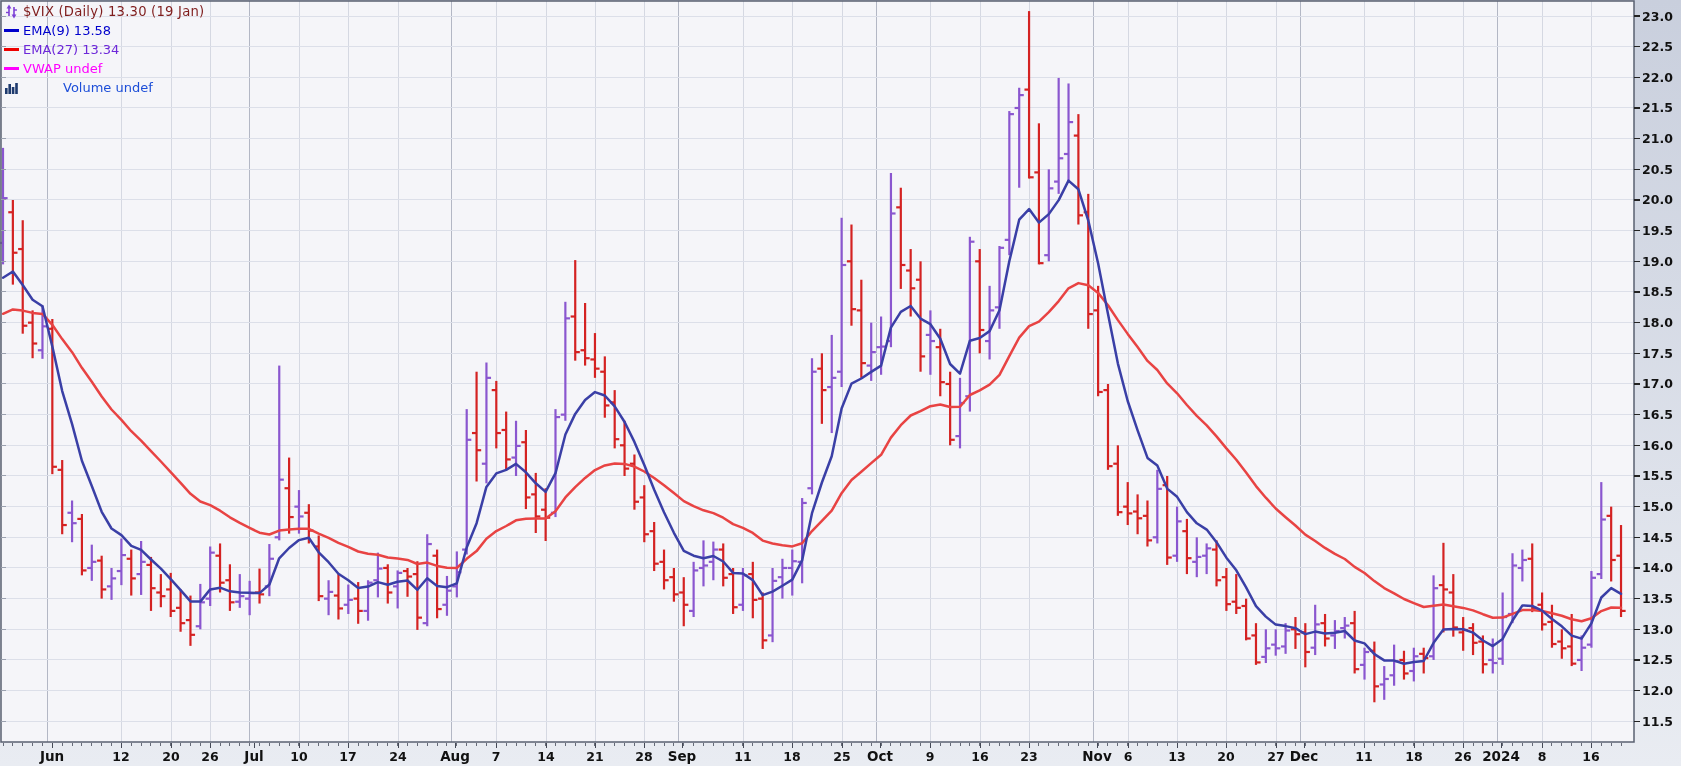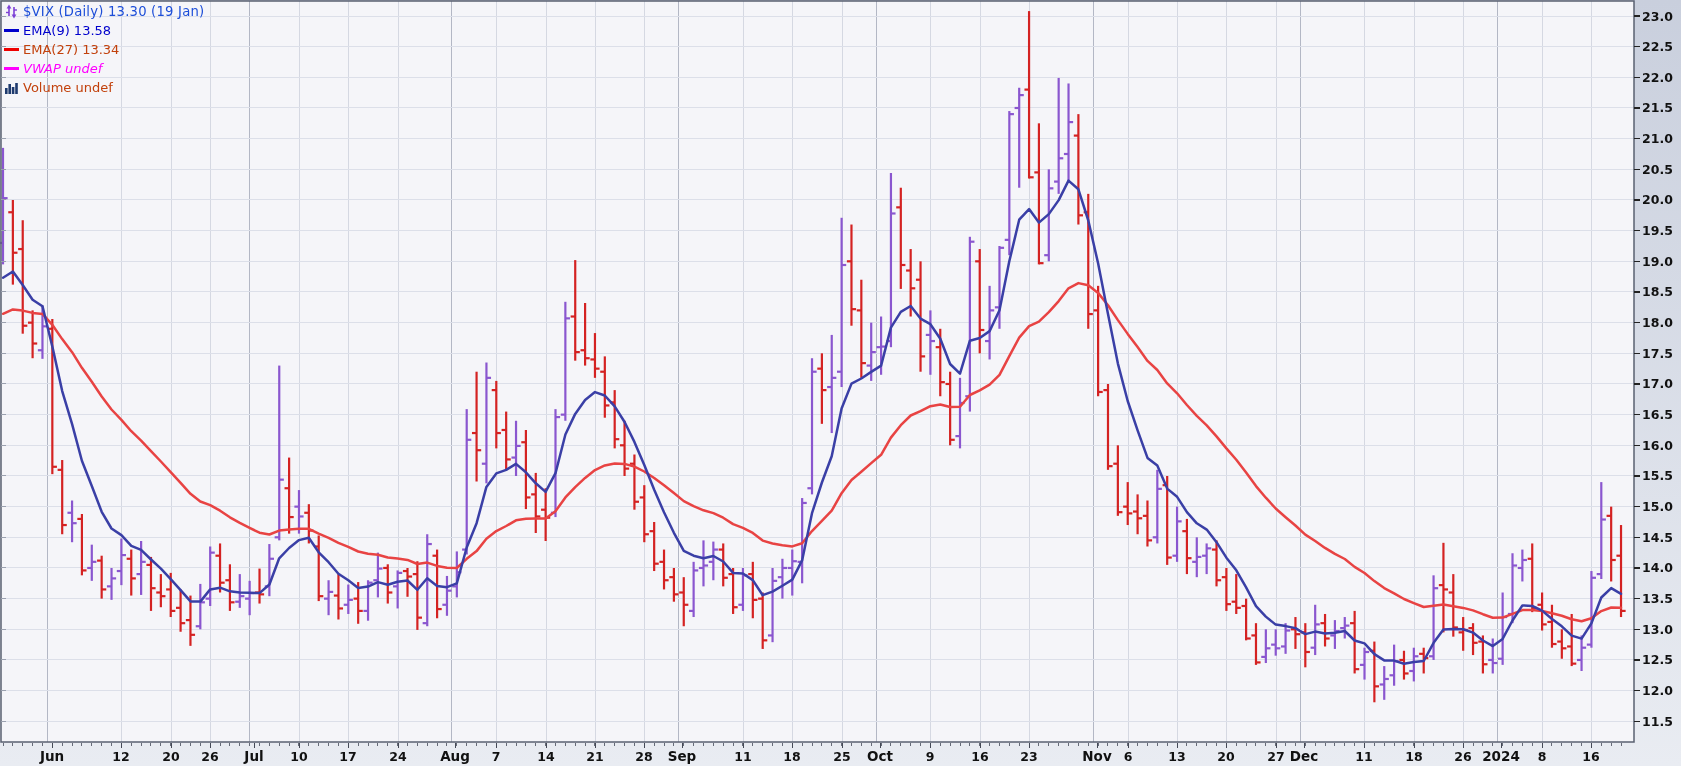--- a/index.html
+++ b/index.html
@@ -900,37 +900,37 @@
   <div class="legend">
     <div class="lrow">
       <svg class="licon" width="15" height="15" viewBox="0 0 15 15">
         <path class="ic" d="M5 4 L5 12" fill="none" stroke-width="1.6" stroke="#7b3fd6"></path>
         <path class="icf" d="M5 0.5 L2.6 4.6 L7.4 4.6 Z" stroke="none" fill="#7b3fd6"></path>
         <path class="ic" d="M2 8.5 L5 8.5" fill="none" stroke-width="1.4" stroke="#7b3fd6"></path>
         <path class="ic" d="M10 3 L10 11" fill="none" stroke-width="1.6" stroke="#7b3fd6"></path>
         <path class="icf" d="M10 14.5 L7.6 10.4 L12.4 10.4 Z" stroke="none" fill="#7b3fd6"></path>
         <path class="ic" d="M10 6 L13 6" fill="none" stroke-width="1.4" stroke="#7b3fd6"></path>
       </svg>
-      <span class="title-text" style="color: #1d4ed8;">$VIX (Daily) 13.30 (19 Jan)</span>
+      <span class="title-text" style="color: #7f1d1d;">$VIX (Daily) 13.30 (19 Jan)</span>
     </div>
     <div class="lrow">
       <span class="sw" style="background: rgb(0, 0, 204);"></span>
       <span style="color: rgb(0, 0, 204);">EMA(9) 13.58</span>
     </div>
     <div class="lrow">
       <span class="sw" style="background: rgb(238, 0, 0);"></span>
-      <span style="color: #c2410c;">EMA(27) 13.34</span>
+      <span style="color: #6d28d9;">EMA(27) 13.34</span>
     </div>
     <div class="lrow">
       <span class="sw" style="background: rgb(255, 0, 255);"></span>
-      <span style="color: rgb(255, 0, 255); font-style: italic;">VWAP undef</span>
+      <span style="color: rgb(255, 0, 255);">VWAP undef</span>
     </div>
     <div class="lrow">
       <svg class="licon" width="15" height="14" viewBox="0 0 15 14">
         <rect class="vb" x="1" y="7" width="2.6" height="6" fill="#1e3a6e"></rect>
         <rect class="vb" x="4.4" y="3" width="2.6" height="10" fill="#1e3a6e"></rect>
         <rect class="vb" x="7.8" y="6" width="2.6" height="7" fill="#1e3a6e"></rect>
         <rect class="vb" x="11.2" y="2" width="2.6" height="11" fill="#1e3a6e"></rect>
       </svg>
-      <span style="color: #c2410c;">Volume undef</span>
+      <span style="color: #1d4ed8; margin-left: 40px;">Volume undef</span>
     </div>
   </div>
 </div>
 
 </body></html>

